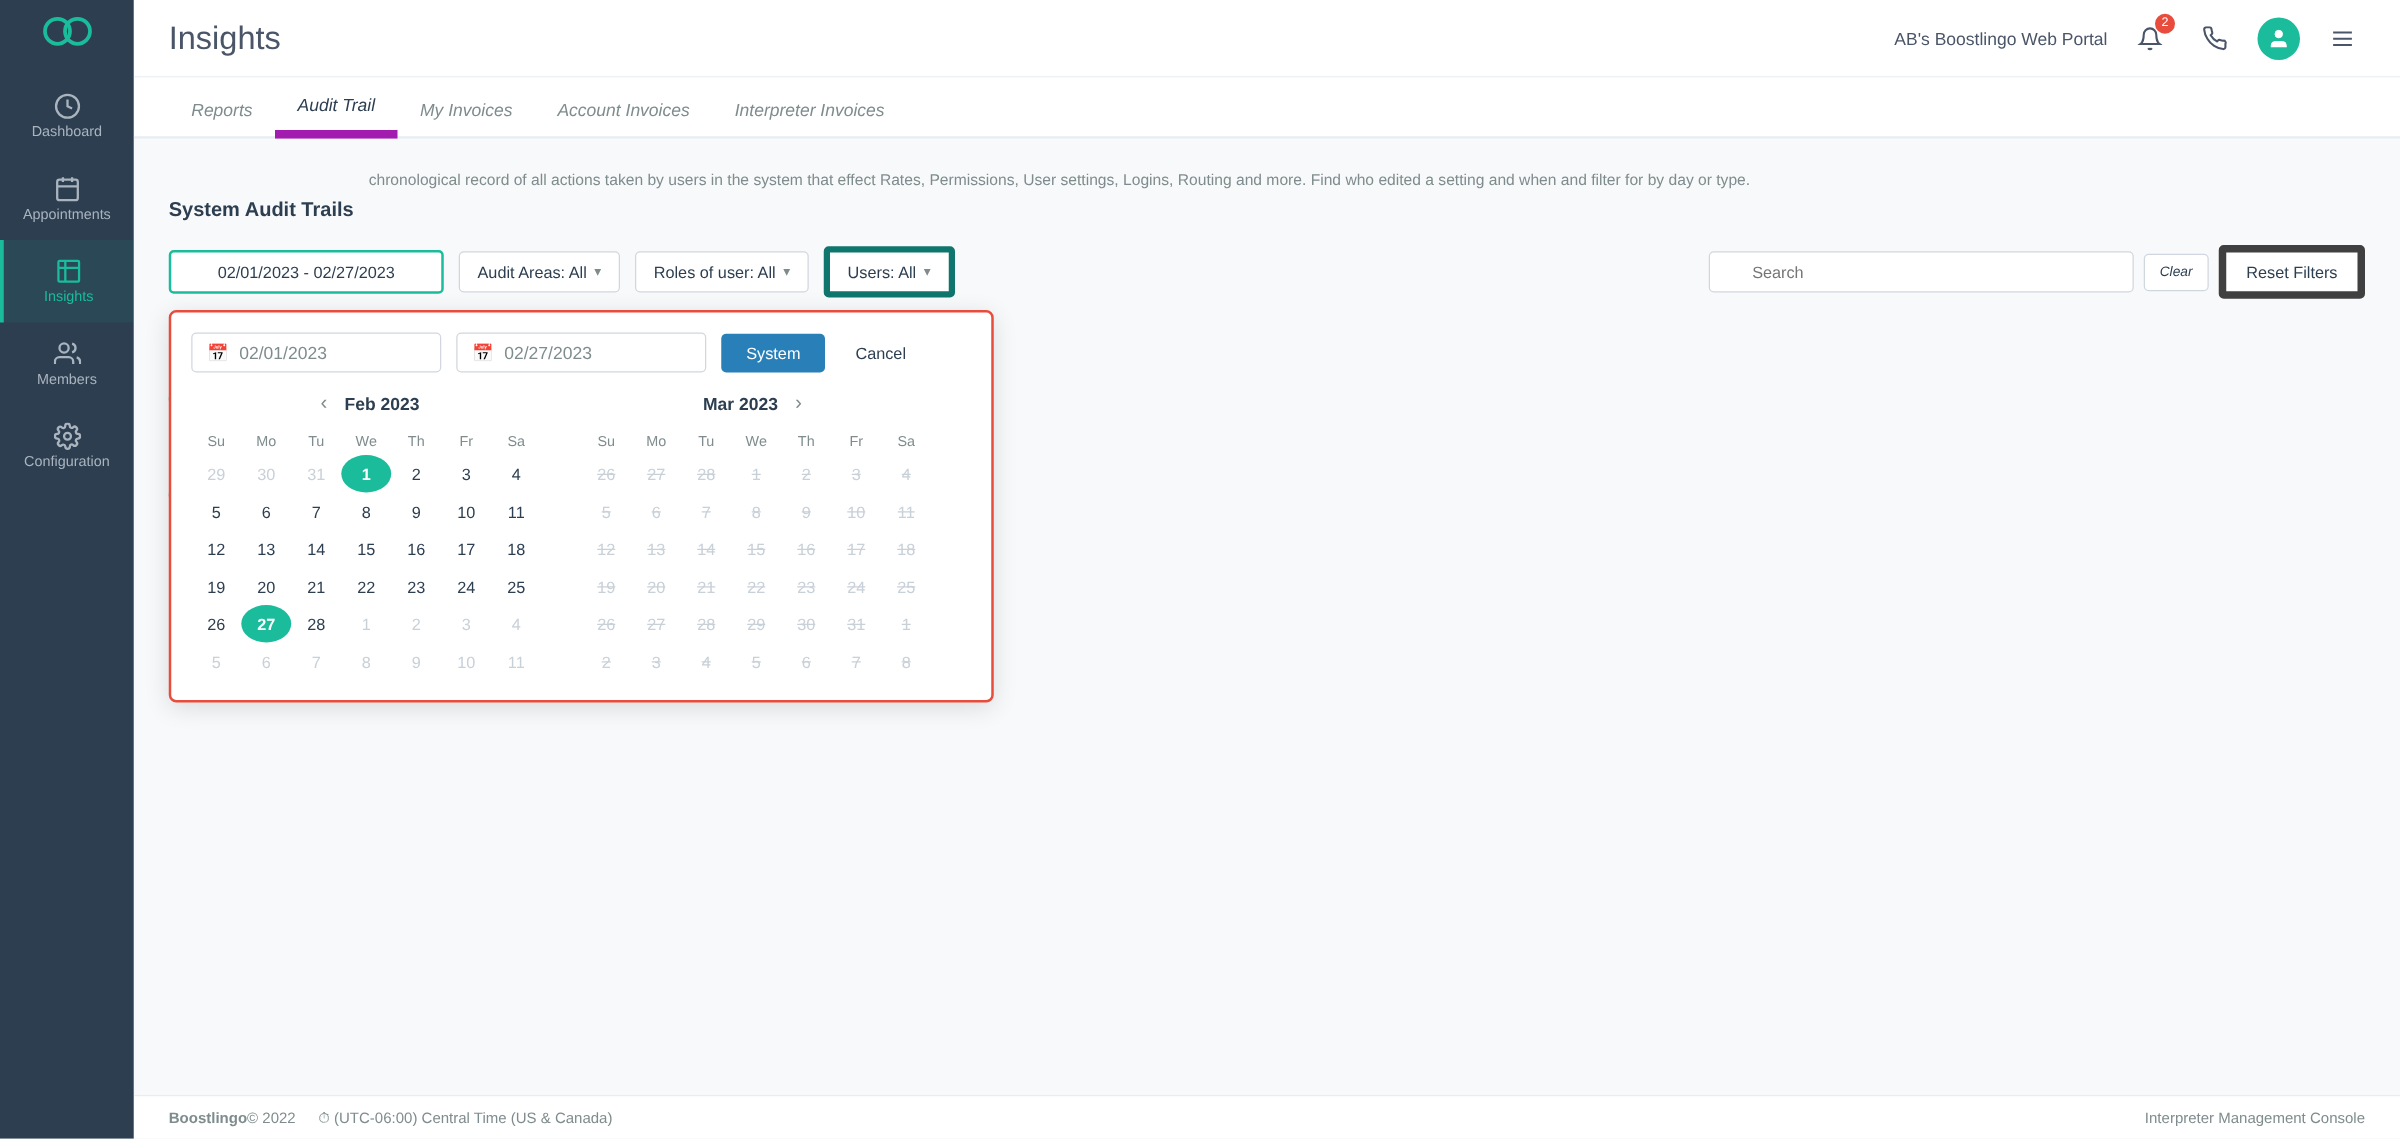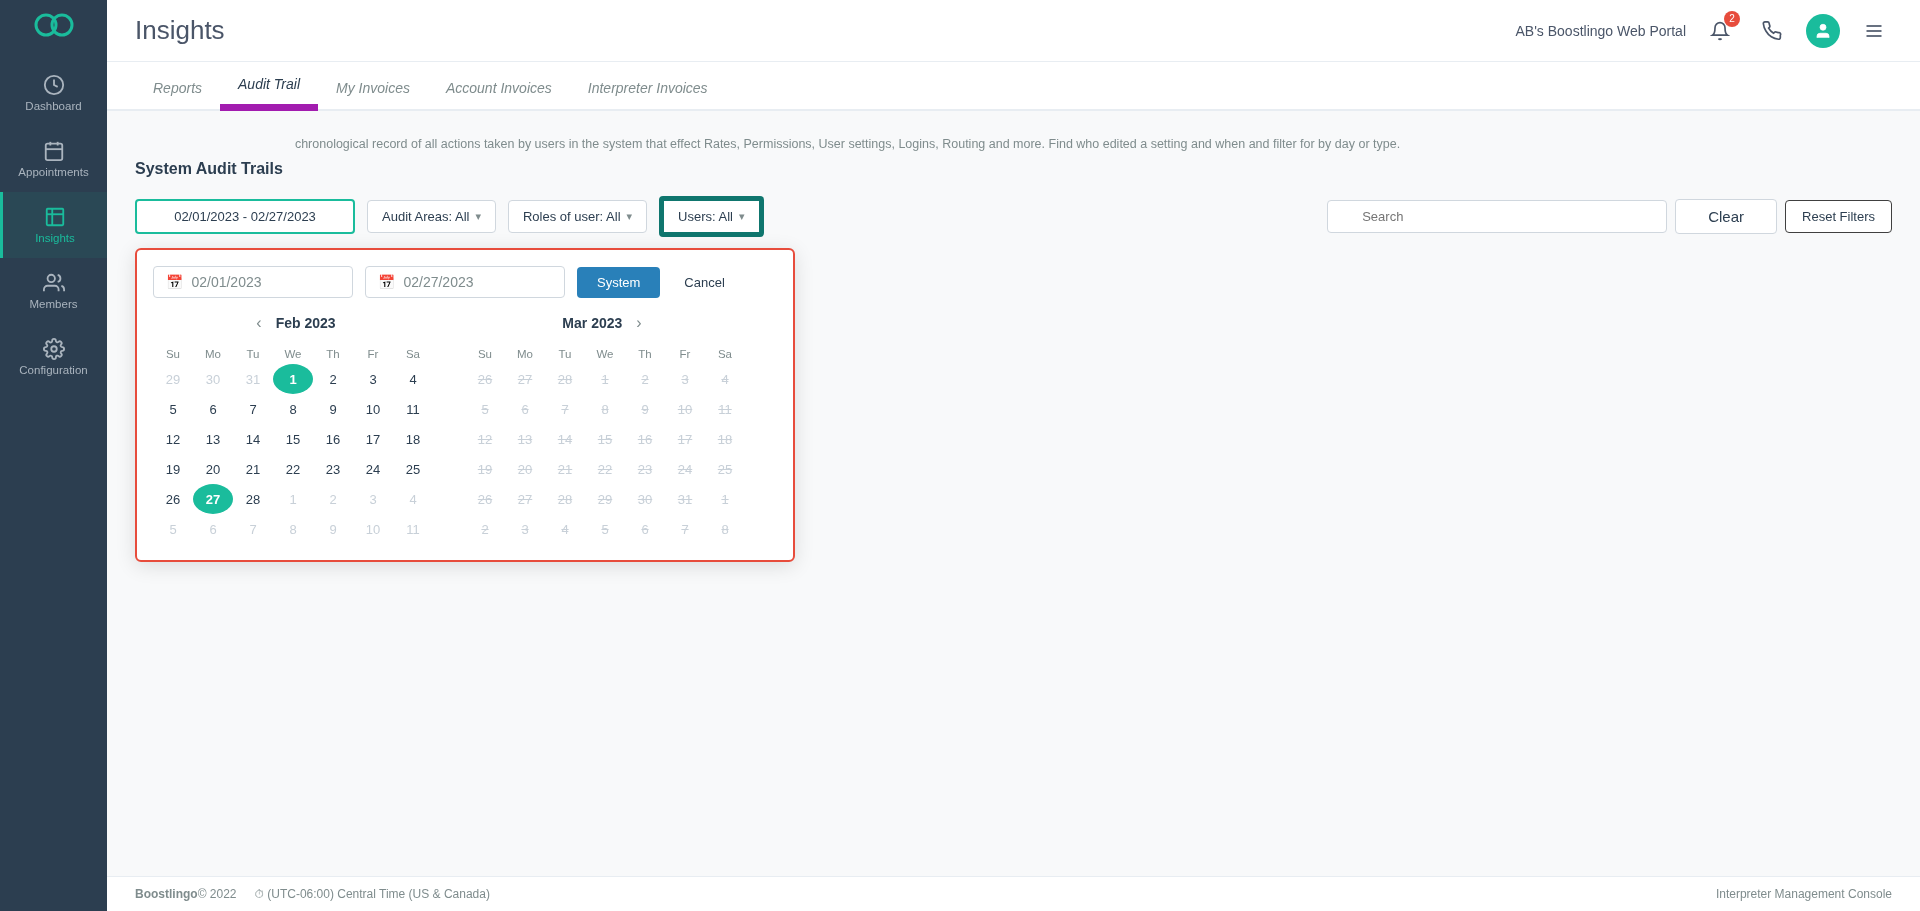--- a/index.html
+++ b/index.html
@@ -226,27 +226,28 @@
       position: absolute;
       left: 10px;
       color: #7f8c8d;
       font-size: 13px;
       pointer-events: none;
     }
     .btn-clear {
       border: 1px solid #d0d7de;
       background: #fff;
       color: #2c3e50;
-      padding: 8px 32px;
+      padding: 8px 12px;
       border-radius: 4px;
-      font-size: 15px;
-      cursor: pointer;
+      font-size: 11px;
+      cursor: pointer;
+      font-style: italic;
     }
     .btn-reset {
-      border: 1px solid #404040;
+      border: 6px solid #404040;
       background: #fff;
       color: #2c3e50;
       padding: 8px 16px;
       border-radius: 4px;
       font-size: 13px;
       cursor: pointer;
     }
     .users-dropdown {
       border: 5px solid #0f766e;
       background: #fff;

